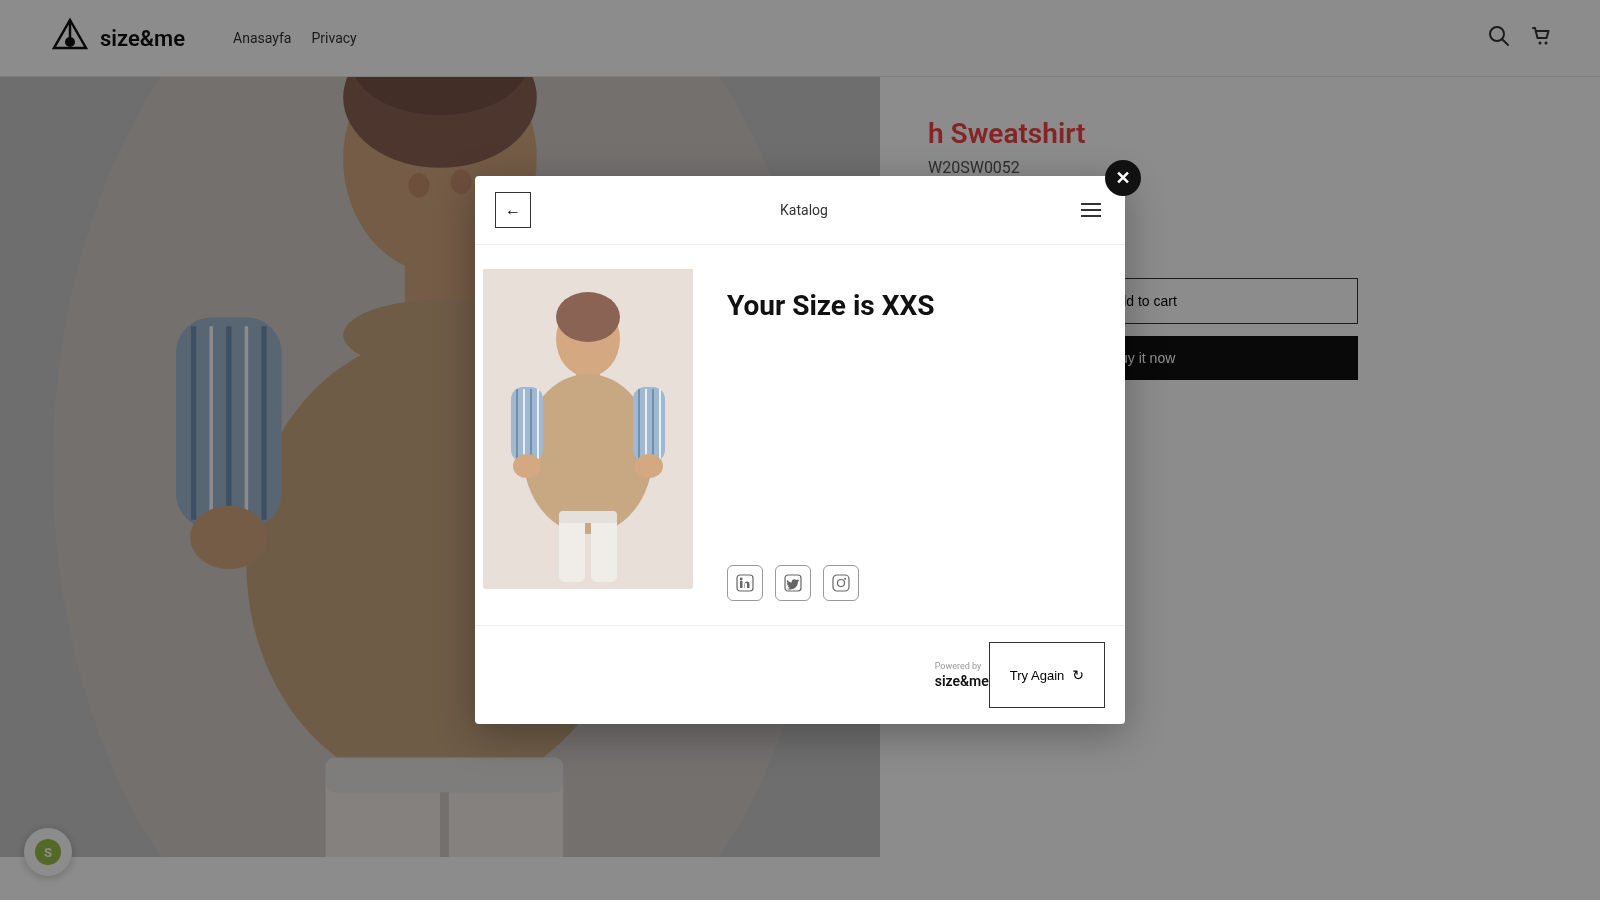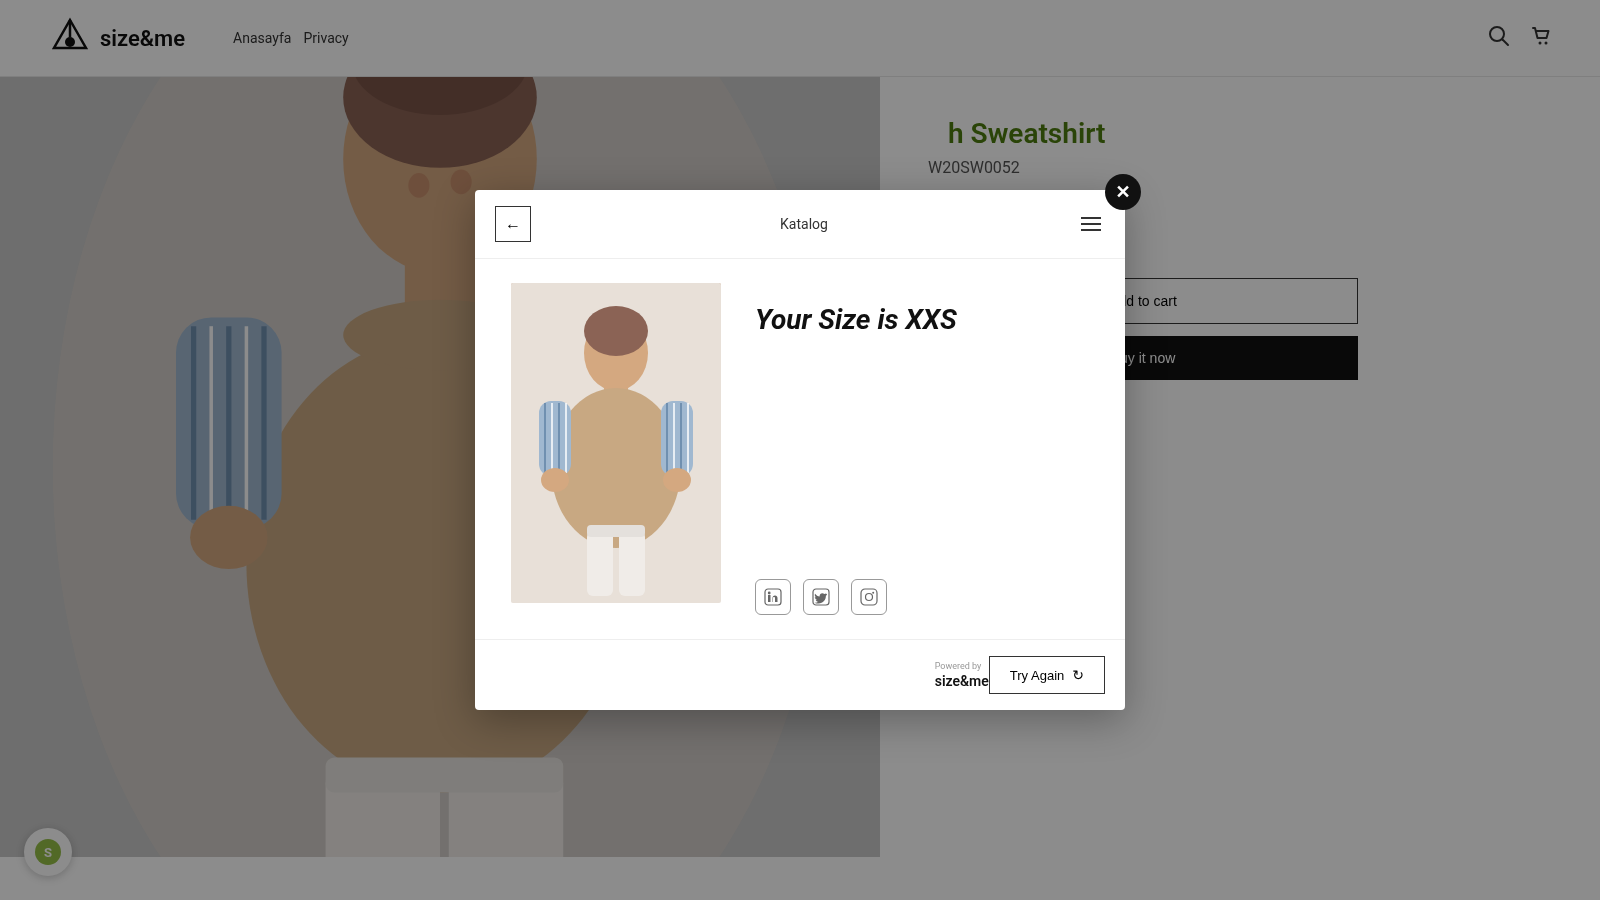--- a/index.html
+++ b/index.html
@@ -47,21 +47,21 @@
       width: 44px;
       height: 44px;
     }
     .logo-text {
       font-size: 22px;
       font-weight: 600;
       color: #111;
     }
     .nav-links {
       display: flex;
-      gap: 12px;
+      gap: 20px;
       margin-left: 48px;
     }
     .nav-link {
       font-size: 14px;
       color: #333;
       text-decoration: none;
       cursor: pointer;
     }
     .header-right {
       margin-left: auto;
@@ -93,23 +93,22 @@
     }
 
     .product-details {
       width: 45%;
       padding: 40px 48px;
       background: #fff;
     }
     .product-title {
       font-size: 28px;
       font-weight: 600;
-      color: #4d7c0f;
+      color: #ef4444;
       margin-bottom: 8px;
-      margin-left: 20px;
     }
     .product-sku {
       font-size: 16px;
       color: #555;
       margin-bottom: 24px;
     }
     .find-size-btn {
       border: 1px solid #333;
       background: #fff;
       padding: 12px 28px;
@@ -225,24 +224,23 @@
       padding: 4px;
     }
     .modal-menu-line {
       width: 20px;
       height: 2px;
       background: #333;
     }
 
     .modal-body {
       display: flex;
-      padding: 24px 36px;
+      padding: 24px 8px;
       gap: 24px;
       min-height: 380px;
-      font-style: italic;
     }
 
     .modal-image-area {
       width: 220px;
       flex-shrink: 0;
     }
     .modal-product-image {
       width: 210px;
       height: 320px;
       background: linear-gradient(160deg, #d4b5a0 0%, #c9a882 30%, #f0e8e0 60%, #ffffff 100%);
@@ -306,21 +304,21 @@
     }
     .powered-by-logo {
       font-size: 14px;
       font-weight: 600;
       color: #111;
     }
 
     .try-again-btn {
       border: 1.5px solid #333;
       background: #fff;
-      padding: 10px 20px;
+      padding: 24px 20px;
       font-size: 13px;
       cursor: pointer;
       display: flex;
       align-items: center;
       gap: 8px;
     }
     .try-again-icon {
       font-size: 14px;
     }
 

